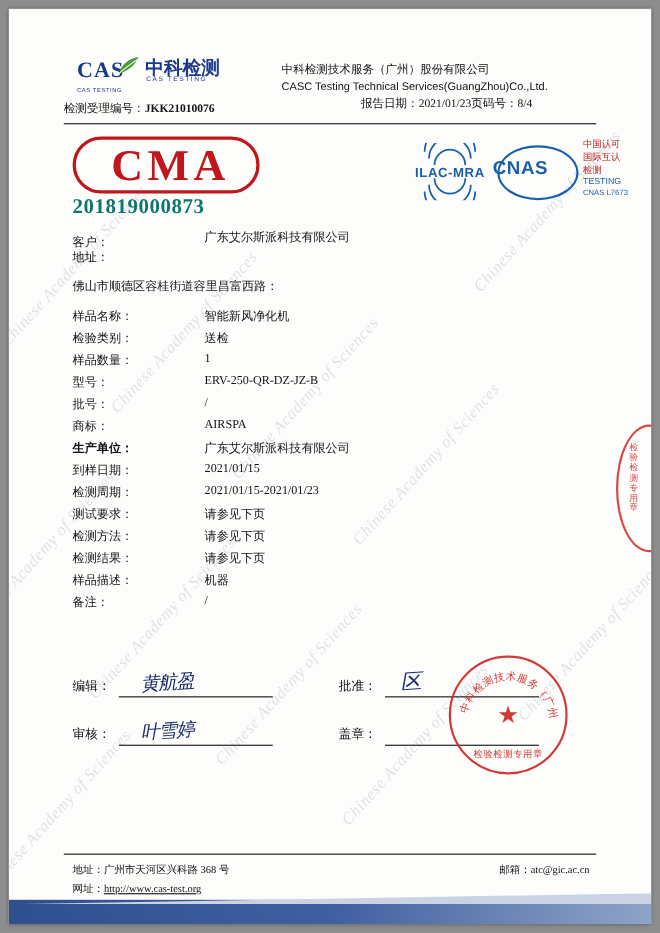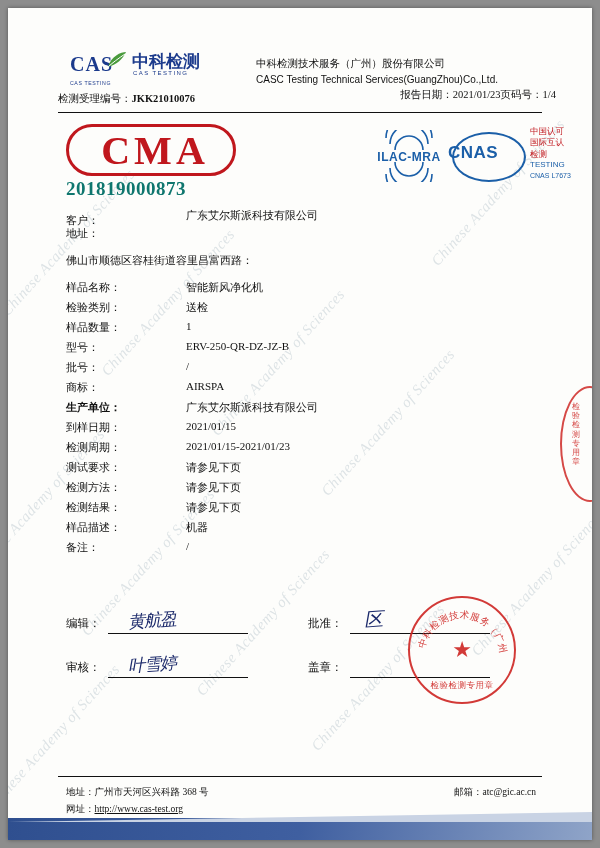--- a/index.html
+++ b/index.html
@@ -114,21 +114,21 @@
     font-size: 10.5px;
     color: #111;
     line-height: 1.5;
   }
   .hdr-right .line2 {
     font-family: "Liberation Sans", sans-serif;
     font-size: 10px;
   }
   .hdr-date-row {
     display: flex;
-    justify-content: flex-end;
+    justify-content: center;
     width: 300px;
   }
   .rule {
     position: absolute;
     left: 50px;
     top: 104px;
     width: 484px;
     height: 1px;
     background: #111;
   }
@@ -433,21 +433,21 @@
     </div>
 
     <div class="hdr-right">
       <div>中科检测技术服务（广州）股份有限公司</div>
       <div class="line2">CASC Testing Technical Services(GuangZhou)Co.,Ltd.</div>
       <div class="hdr-date-row">
         <span>
           <span>报告日期：</span><span>2021/01/23</span>
         </span>
         <span>
-          <span>页码号：</span><span>1/4</span>
+          <span>页码号：</span><span>8/4</span>
         </span>
       </div>
     </div>
 
     <div class="rule"></div>
   </div>
 
   <div class="titleband">
     <div class="cma"></div>
     <div class="cma-text">CMA</div>

